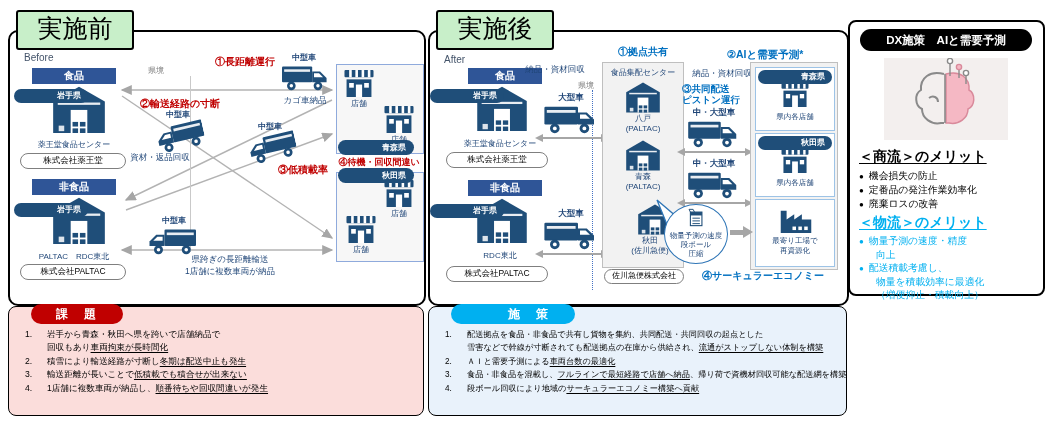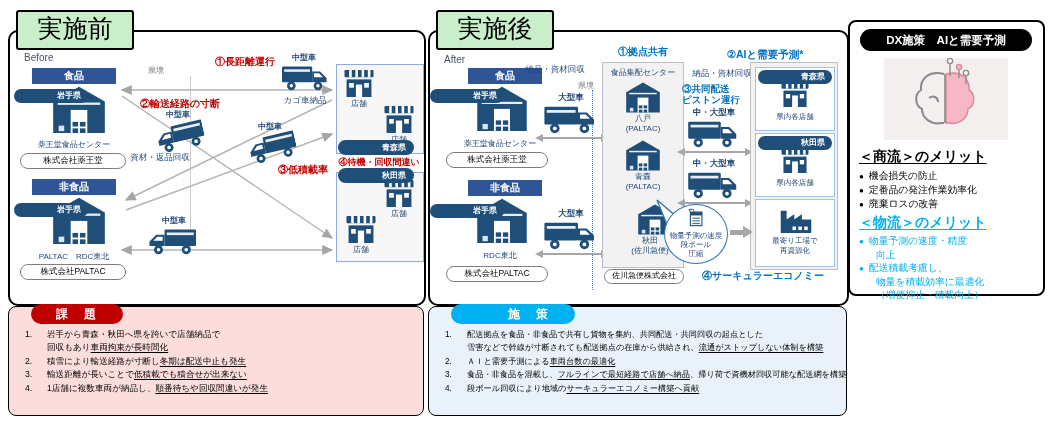--- a/index.html
+++ b/index.html
@@ -147,20 +147,24 @@
     <div class="navylbl" style="left:4px;top:219px;width:120px;">PALTAC　RDC東北</div>
     <div class="oval" style="left:10px;top:232px;width:104px;height:14px;">株式会社PALTAC</div>
 
     <div class="rednote" style="left:170px;top:23px;width:130px;">①長距離運行</div>
     <div class="graylbl" style="left:138px;top:33px;width:34px;">県境</div>
     <div class="abs" style="left:180px;top:44px;width:1px;height:176px;background:#c9c9c9;"></div>
     <div class="rednote" style="left:112px;top:65px;width:116px;">②輸送経路の寸断</div>
     <div class="rednote" style="left:234px;top:131px;width:84px;text-align:right;">③低積載率</div>
     <div class="navylbl" style="left:262px;top:63px;width:66px;font-size:8.5px;">カゴ車納品</div>
     <div class="navylbl" style="left:106px;top:120px;width:88px;font-size:8.5px;">資材・返品回収</div>
+    <div class="navylbl" style="left:140px;top:222px;width:160px;font-size:8.5px;">
+      <span>県跨ぎの長距離輸送</span><br>
+      <span>1店舗に複数車両が納品</span>
+    </div>
 
     <div class="trucklbl" style="left:266px;top:20px;width:56px;">中型車</div>
     <svg class="icon" style="left:272px;top:30px;" width="46" height="29">
         <use href="#sym-truck"></use>
       </svg>
 
     <div class="trucklbl" style="left:146px;top:77px;width:44px;">中型車</div>
     <svg class="icon" style="left:146px;top:88px;transform:rotate(-13deg) scaleX(-1);" width="48" height="30">
         <use href="#sym-truck"></use>
       </svg>

